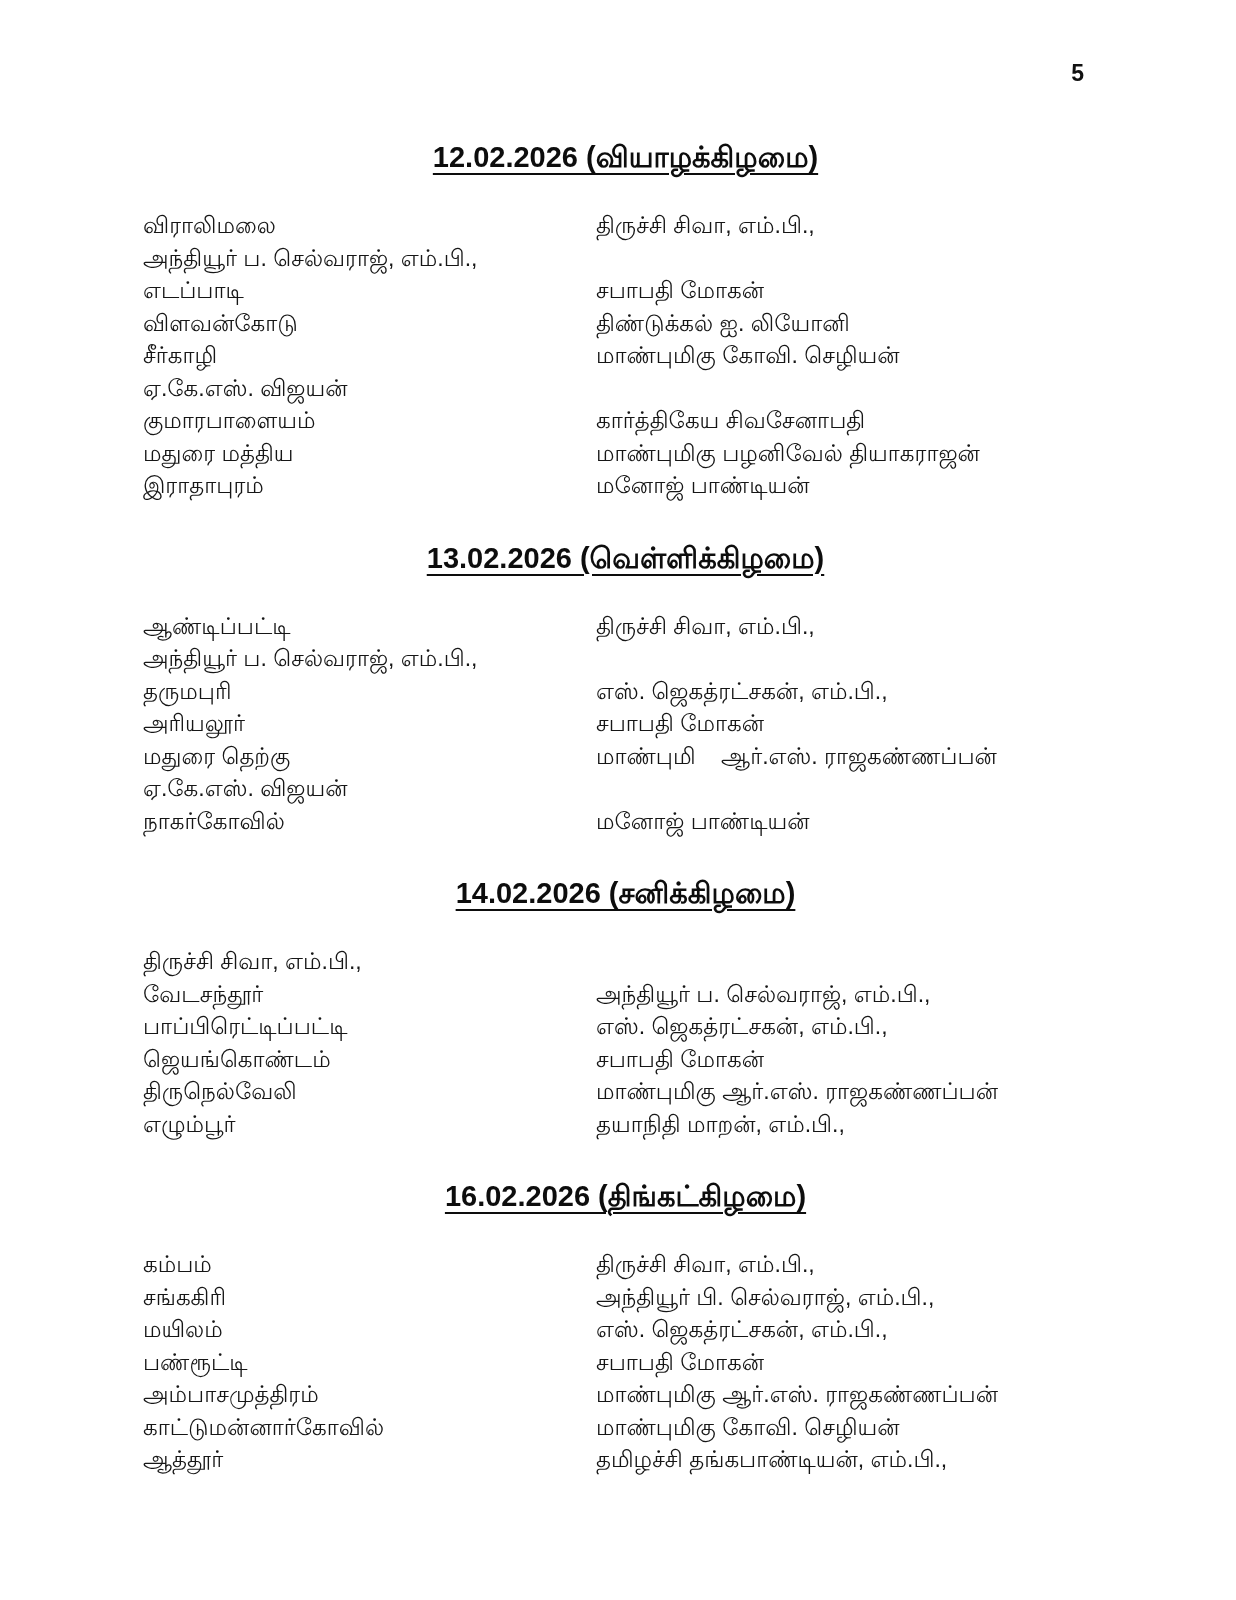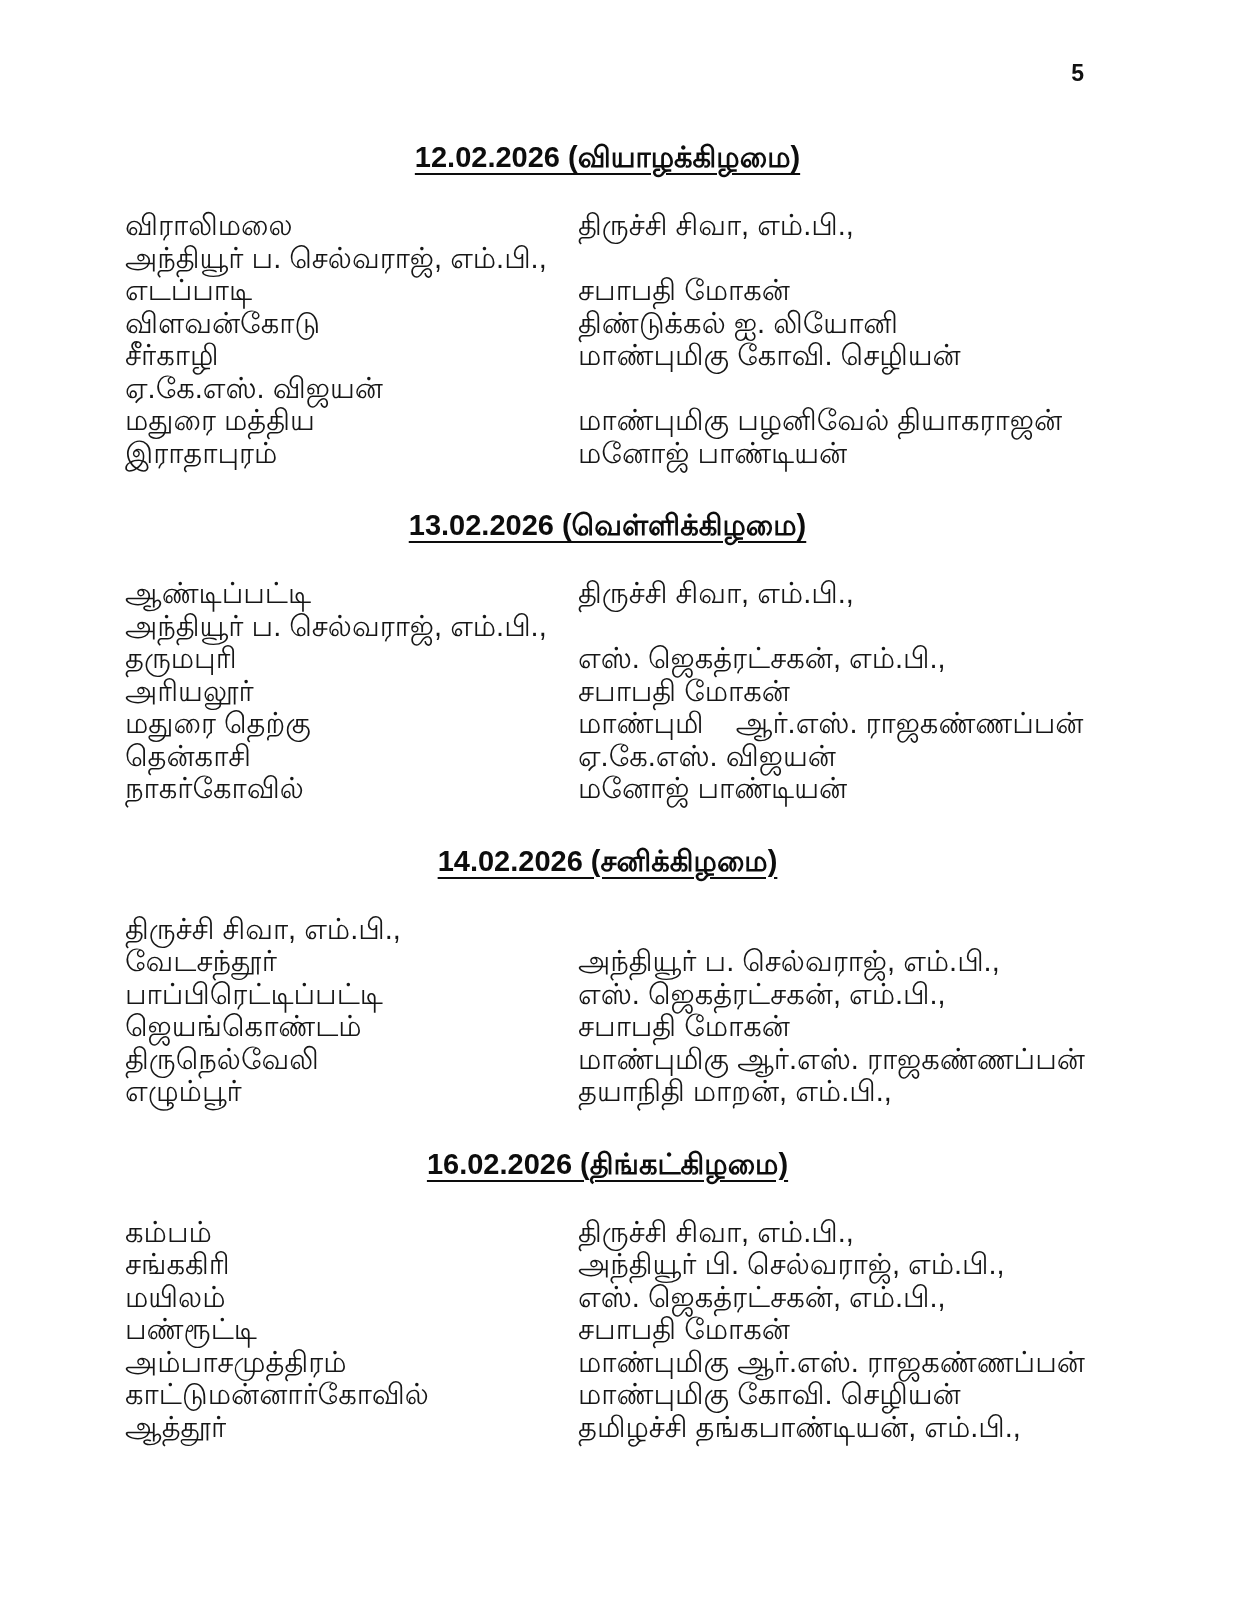--- a/index.html
+++ b/index.html
@@ -20,21 +20,21 @@
   .page-number {
     position: absolute;
     top: 60px;
     right: 152px;
     font-size: 23px;
     font-weight: 700;
     color: #111;
   }
   .content {
     position: absolute;
-    left: 125px;
+    left: 143px;
     top: 0;
     width: 965px;
     padding-top: 139px;
   }
   .section-heading {
     margin: 38px 0 0 0;
     text-align: center;
     font-size: 29px;
     line-height: 36px;
     font-weight: 700;
@@ -48,21 +48,21 @@
     text-decoration-thickness: 2px;
     text-underline-offset: 6px;
   }
   .rows {
     margin-top: 34px;
   }
   .row {
     display: flex;
     align-items: center;
     height: 32.5px;
-    font-size: 29px;
+    font-size: 23px;
     line-height: 32.5px;
   }
   .cell.place {
     width: 453px;
     flex: 0 0 453px;
     white-space: pre-wrap;
   }
   .cell.person {
     flex: 1;
     white-space: pre-wrap;
@@ -100,20 +100,24 @@
 
   <div class="row">
     <div class="cell place">சீர்காழி</div>
     <div class="cell person">மாண்புமிகு கோவி. செழியன்</div>
   </div>
 
   <div class="row">
     <div class="cell person">ஏ.கே.எஸ். விஜயன்</div>
   </div>
 
+  <div class="row">
+    <div class="cell place">குமாரபாளையம்</div>
+    <div class="cell person">கார்த்திகேய சிவசேனாபதி</div>
+  </div>
 
   <div class="row">
     <div class="cell place">மதுரை மத்திய</div>
     <div class="cell person">மாண்புமிகு பழனிவேல் தியாகராஜன்</div>
   </div>
 
   <div class="row">
     <div class="cell place">இராதாபுரம்</div>
     <div class="cell person">மனோஜ் பாண்டியன்</div>
   </div>
@@ -143,21 +147,20 @@
     <div class="cell place">அரியலூர்</div>
     <div class="cell person">சபாபதி மோகன்</div>
   </div>
 
   <div class="row">
     <div class="cell place">மதுரை தெற்கு</div>
     <div class="cell person">மாண்புமி    ஆர்.எஸ். ராஜகண்ணப்பன்</div>
   </div>
 
   <div class="row">
-    <div class="cell place">தென்காசி</div>
     <div class="cell person">ஏ.கே.எஸ். விஜயன்</div>
   </div>
 
   <div class="row">
     <div class="cell place">நாகர்கோவில்</div>
     <div class="cell person">மனோஜ் பாண்டியன்</div>
   </div>
 </div>
   </section>
 

